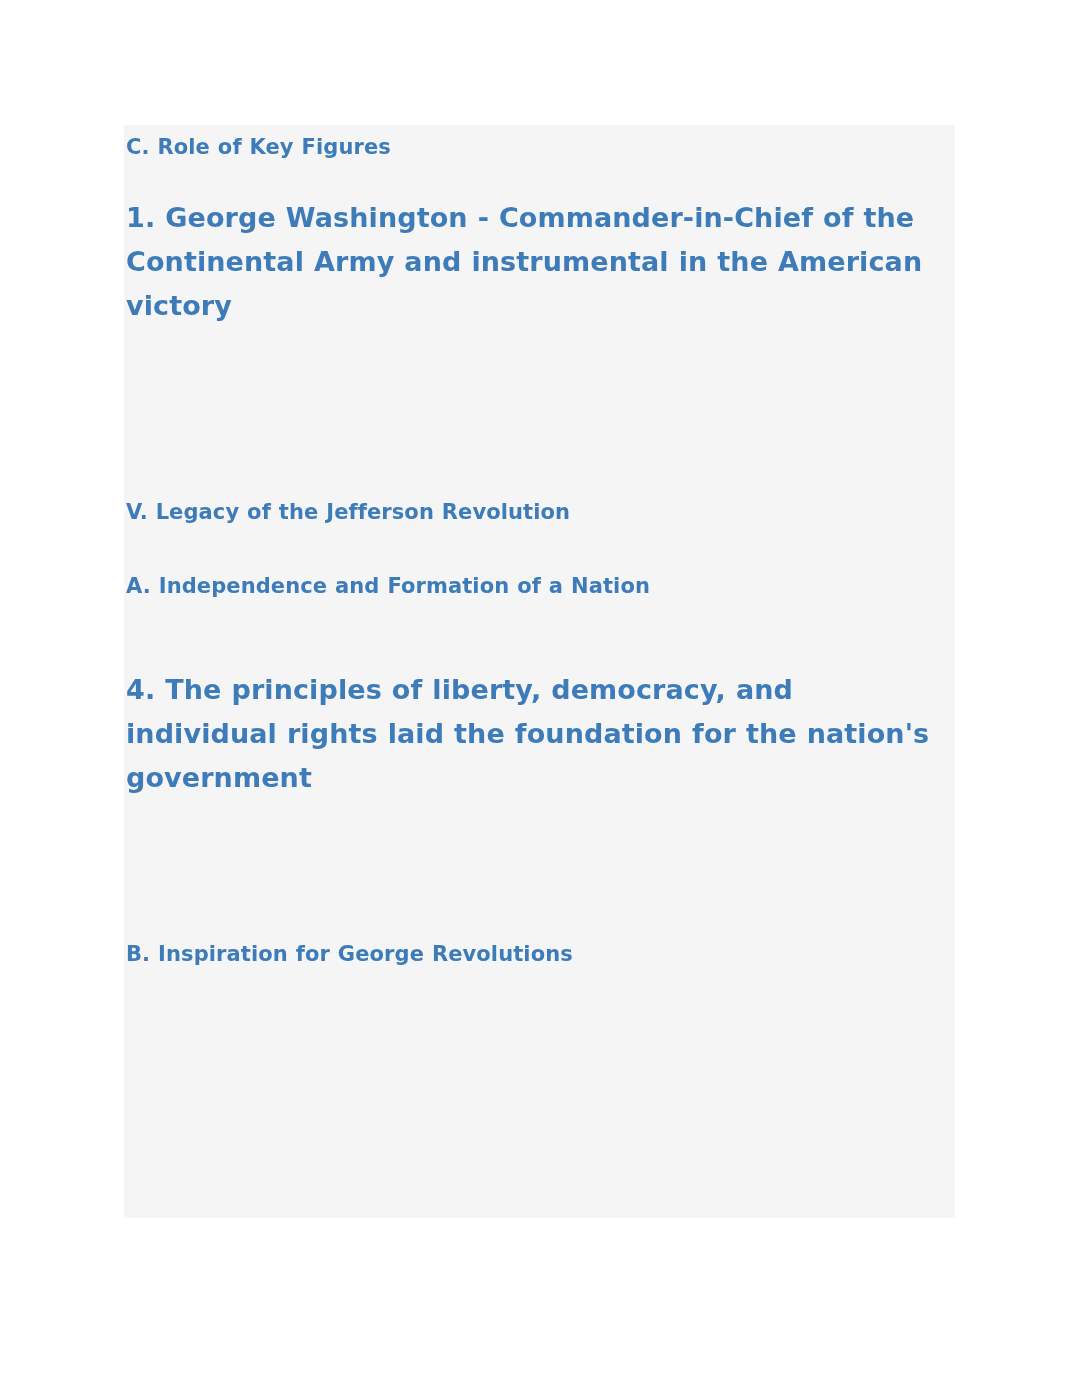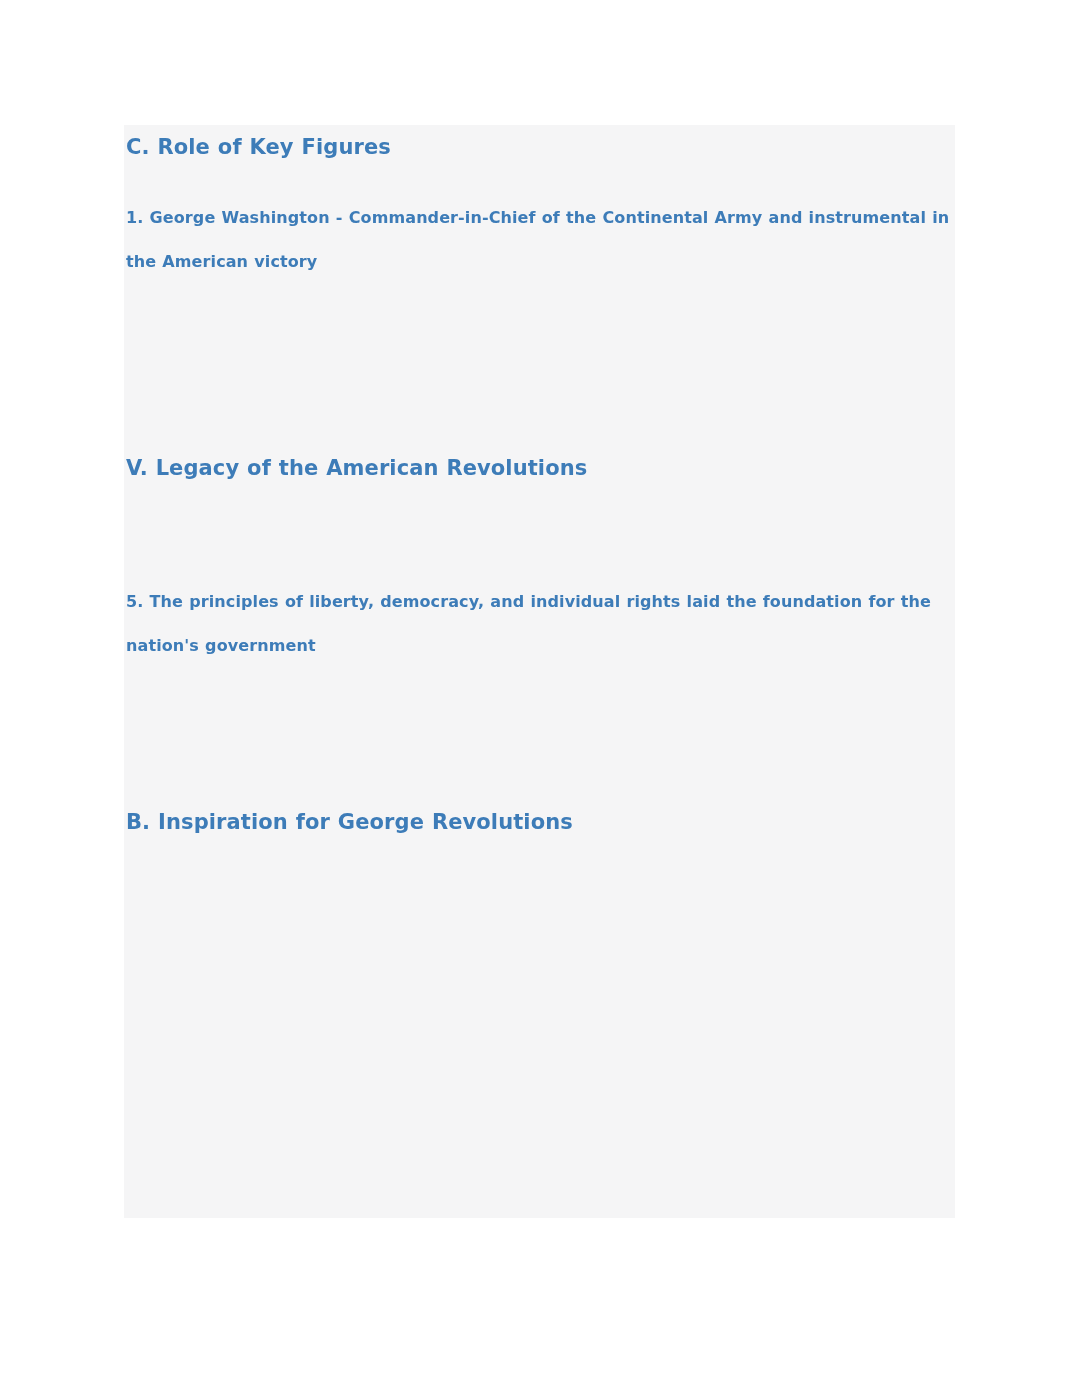--- a/index.html
+++ b/index.html
@@ -36,21 +36,21 @@
     left: 124px;
     top: 125px;
     width: 831px;
     box-sizing: border-box;
     padding: 0;
   }
 
   .para {
     color: #3d7cb8;
     font-family: "DejaVu Sans", sans-serif;
-    font-size: 16px;
+    font-size: 27px;
     font-weight: 600;
     line-height: 44px;
     letter-spacing: 0.1px;
     margin: 0;
     padding: 0 2px 0 2px;
     white-space: pre-wrap;
     word-spacing: 0.5px;
   }
 
   .para.heading {
@@ -78,31 +78,32 @@
 
     <div class="spacer-sm"></div>
 
     <p class="para">1. George Washington - Commander-in-Chief of the Continental Army and instrumental in the American victory</p>
 
     <div class="spacer-md"></div>
 
 
     <p class="para gap-lg"></p>
 
-    <p class="para heading">V. Legacy of the American Revolutions</p>
+    <p class="para heading">V. Legacy of the Jefferson Revolution</p>
+
+    <div class="spacer-md"></div>
+
+    <p class="para heading">A. Independence and Formation of a Nation</p>
 
     <div class="spacer-md"></div>
 
 
     <div class="spacer-md"></div>
 
-
-    <div class="spacer-md"></div>
-
-    <p class="para">5. The principles of liberty, democracy, and individual rights laid the foundation for the nation's government</p>
+    <p class="para">4. The principles of liberty, democracy, and individual rights laid the foundation for the nation's government</p>
 
     <p class="para gap-lg"></p>
 
     <p class="para heading">B. Inspiration for George Revolutions</p>
 
     <div class="spacer-md"></div>
 
 
     <div class="spacer-md"></div>
 

